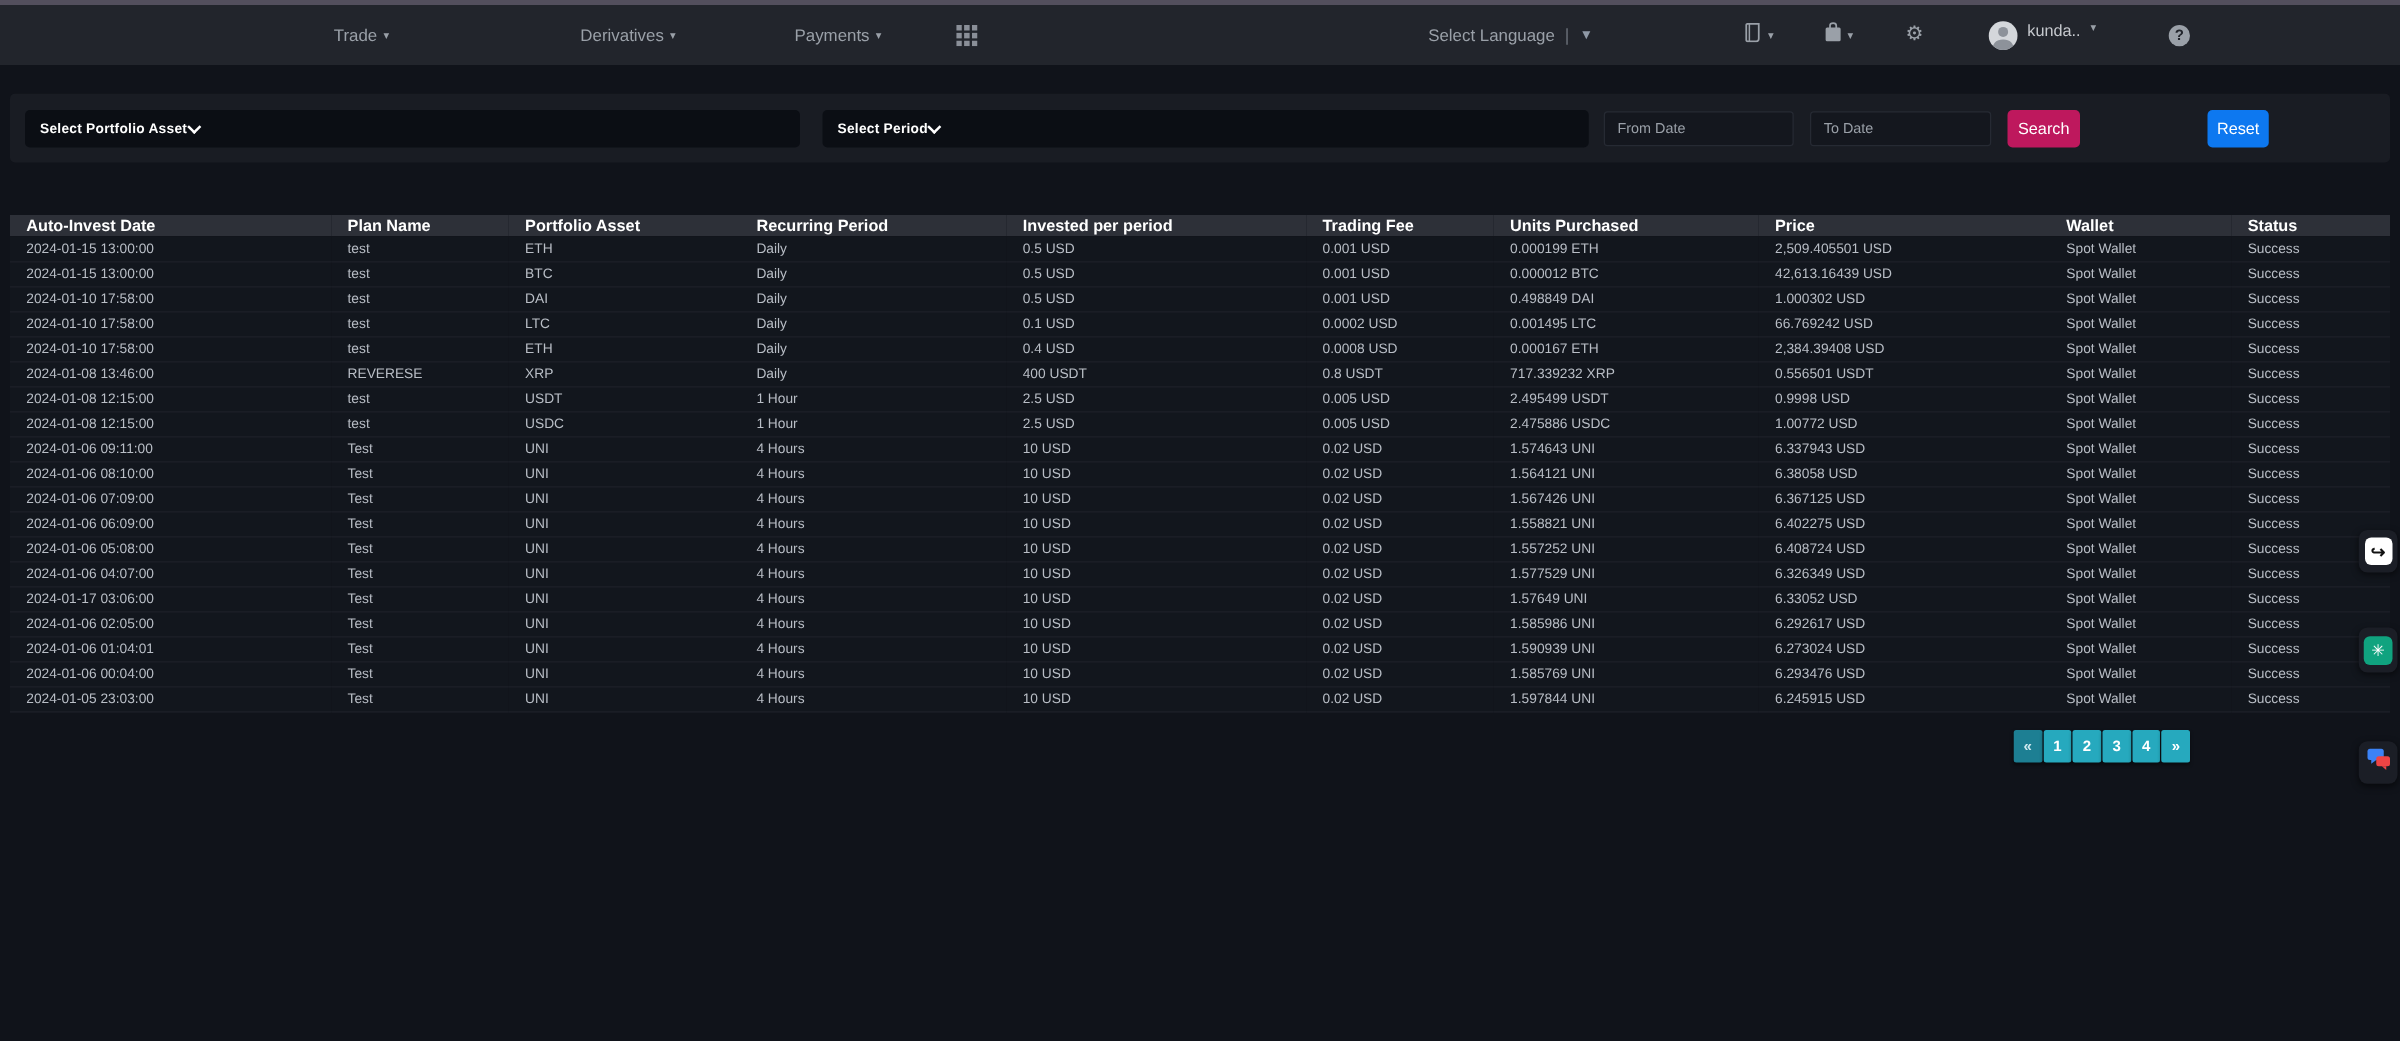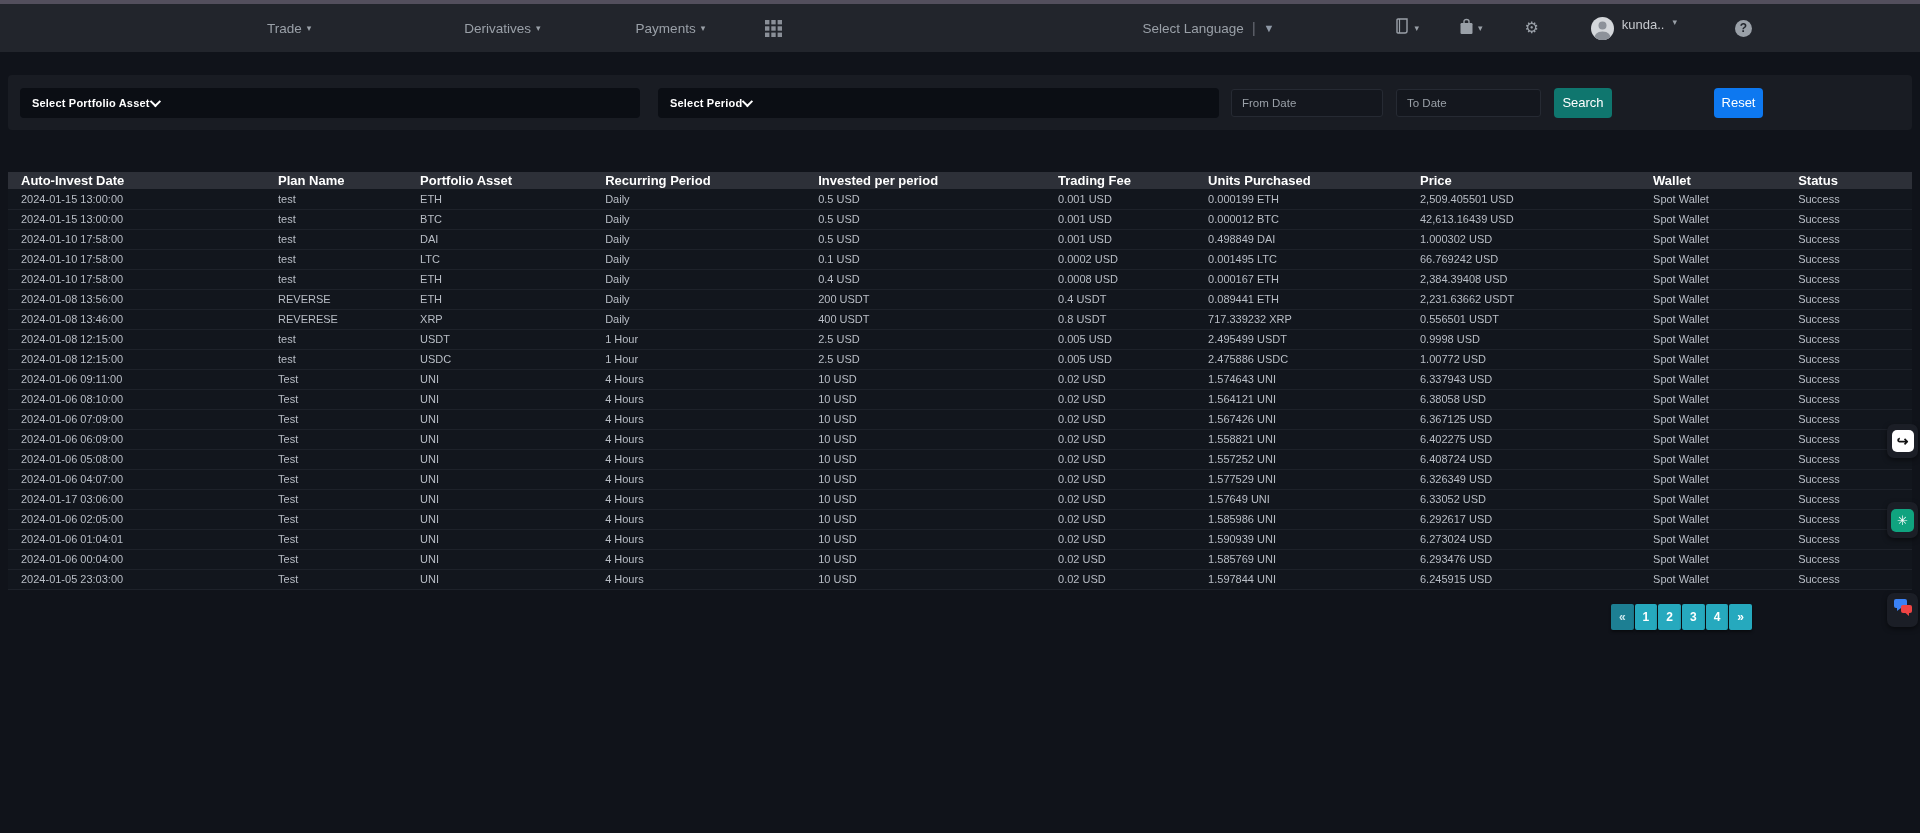--- a/index.html
+++ b/index.html
@@ -45,32 +45,32 @@
     display:flex; align-items:center; padding:0 12px;
   }
   .select-box {
     height:30px; background:#0b0e14; border-radius:4px; display:flex; align-items:center;
     justify-content:flex-start; padding:0 12px; cursor:pointer;
   }
   .select-box .sel-label { color:#ffffff; font-size:11px; font-weight:bold; letter-spacing:.2px; }
   .chev { width:8px; height:8px; border-right:2px solid #fff; border-bottom:2px solid #fff;
     transform:rotate(45deg) translateY(-2px); }
   .sel-asset { width:620px; }
-  .sel-period { width:561px; margin-left:18px; }
+  .sel-period { width:613px; margin-left:18px; }
   .date-input {
     height:28px; background:#14171e; border:1px solid #262a33; border-radius:3px;
     color:#c6c9ce; font-size:11.5px; padding:0 10px; outline:none;
     font-family:"Liberation Sans", sans-serif;
   }
   .date-input::placeholder { color:#9aa0a8; }
   .date-from { width:152px; margin-left:12px; }
   .date-to { width:145px; margin-left:13px; }
   .btn { height:30px; border:none; border-radius:4px; color:#fff; font-size:13px;
     font-family:"Liberation Sans", sans-serif; cursor:pointer; }
-  .btn-search { width:58px; margin-left:13px; background:#0f766e; }
+  .btn-search { width:58px; margin-left:13px; background:#be185d; }
   .btn-reset { width:49px; margin-left:102px; background:#0d78f0; }
   
   .table-wrap { margin:42px 8px 0 8px; }
   table { width:100%; border-collapse:collapse; table-layout:fixed; }
   thead th {
     background:#2d3038; color:#ffffff; font-size:13px; font-weight:bold; text-align:left;
     height:17px; padding:1px 4px 1px 13px; white-space:nowrap; overflow:hidden;
   }
   tbody td {
     height:20px; padding:0 4px 0 13px; font-size:11px; color:#b9bec6;
@@ -272,32 +272,20 @@
           <td>ETH</td>
           <td>Daily</td>
           <td>0.4 USD</td>
           <td>0.0008 USD</td>
           <td>0.000167 ETH</td>
           <td>2,384.39408 USD</td>
           <td>Spot Wallet</td>
           <td>Success</td>
         </tr>
         <tr>
-          <td>2024-01-08 13:56:00</td>
-          <td>REVERSE</td>
-          <td>ETH</td>
-          <td>Daily</td>
-          <td>200 USDT</td>
-          <td>0.4 USDT</td>
-          <td>0.089441 ETH</td>
-          <td>2,231.63662 USDT</td>
-          <td>Spot Wallet</td>
-          <td>Success</td>
-        </tr>
-        <tr>
           <td>2024-01-08 13:46:00</td>
           <td>REVERESE</td>
           <td>XRP</td>
           <td>Daily</td>
           <td>400 USDT</td>
           <td>0.8 USDT</td>
           <td>717.339232 XRP</td>
           <td>0.556501 USDT</td>
           <td>Spot Wallet</td>
           <td>Success</td>

